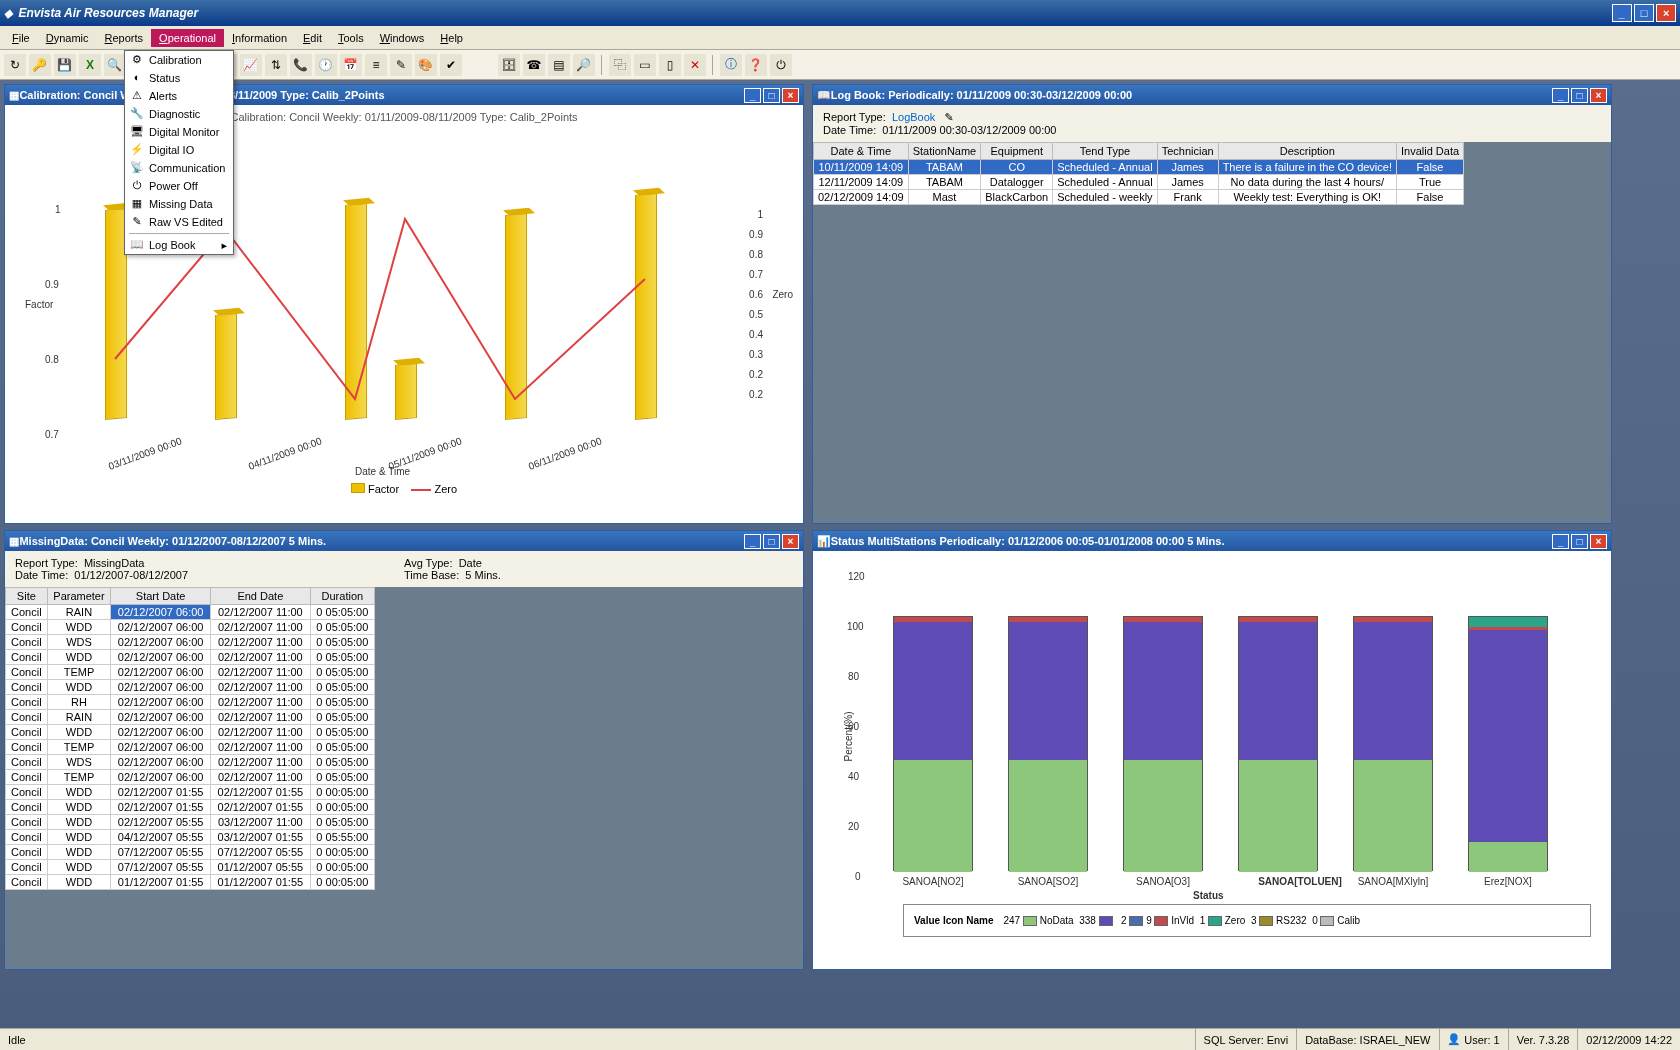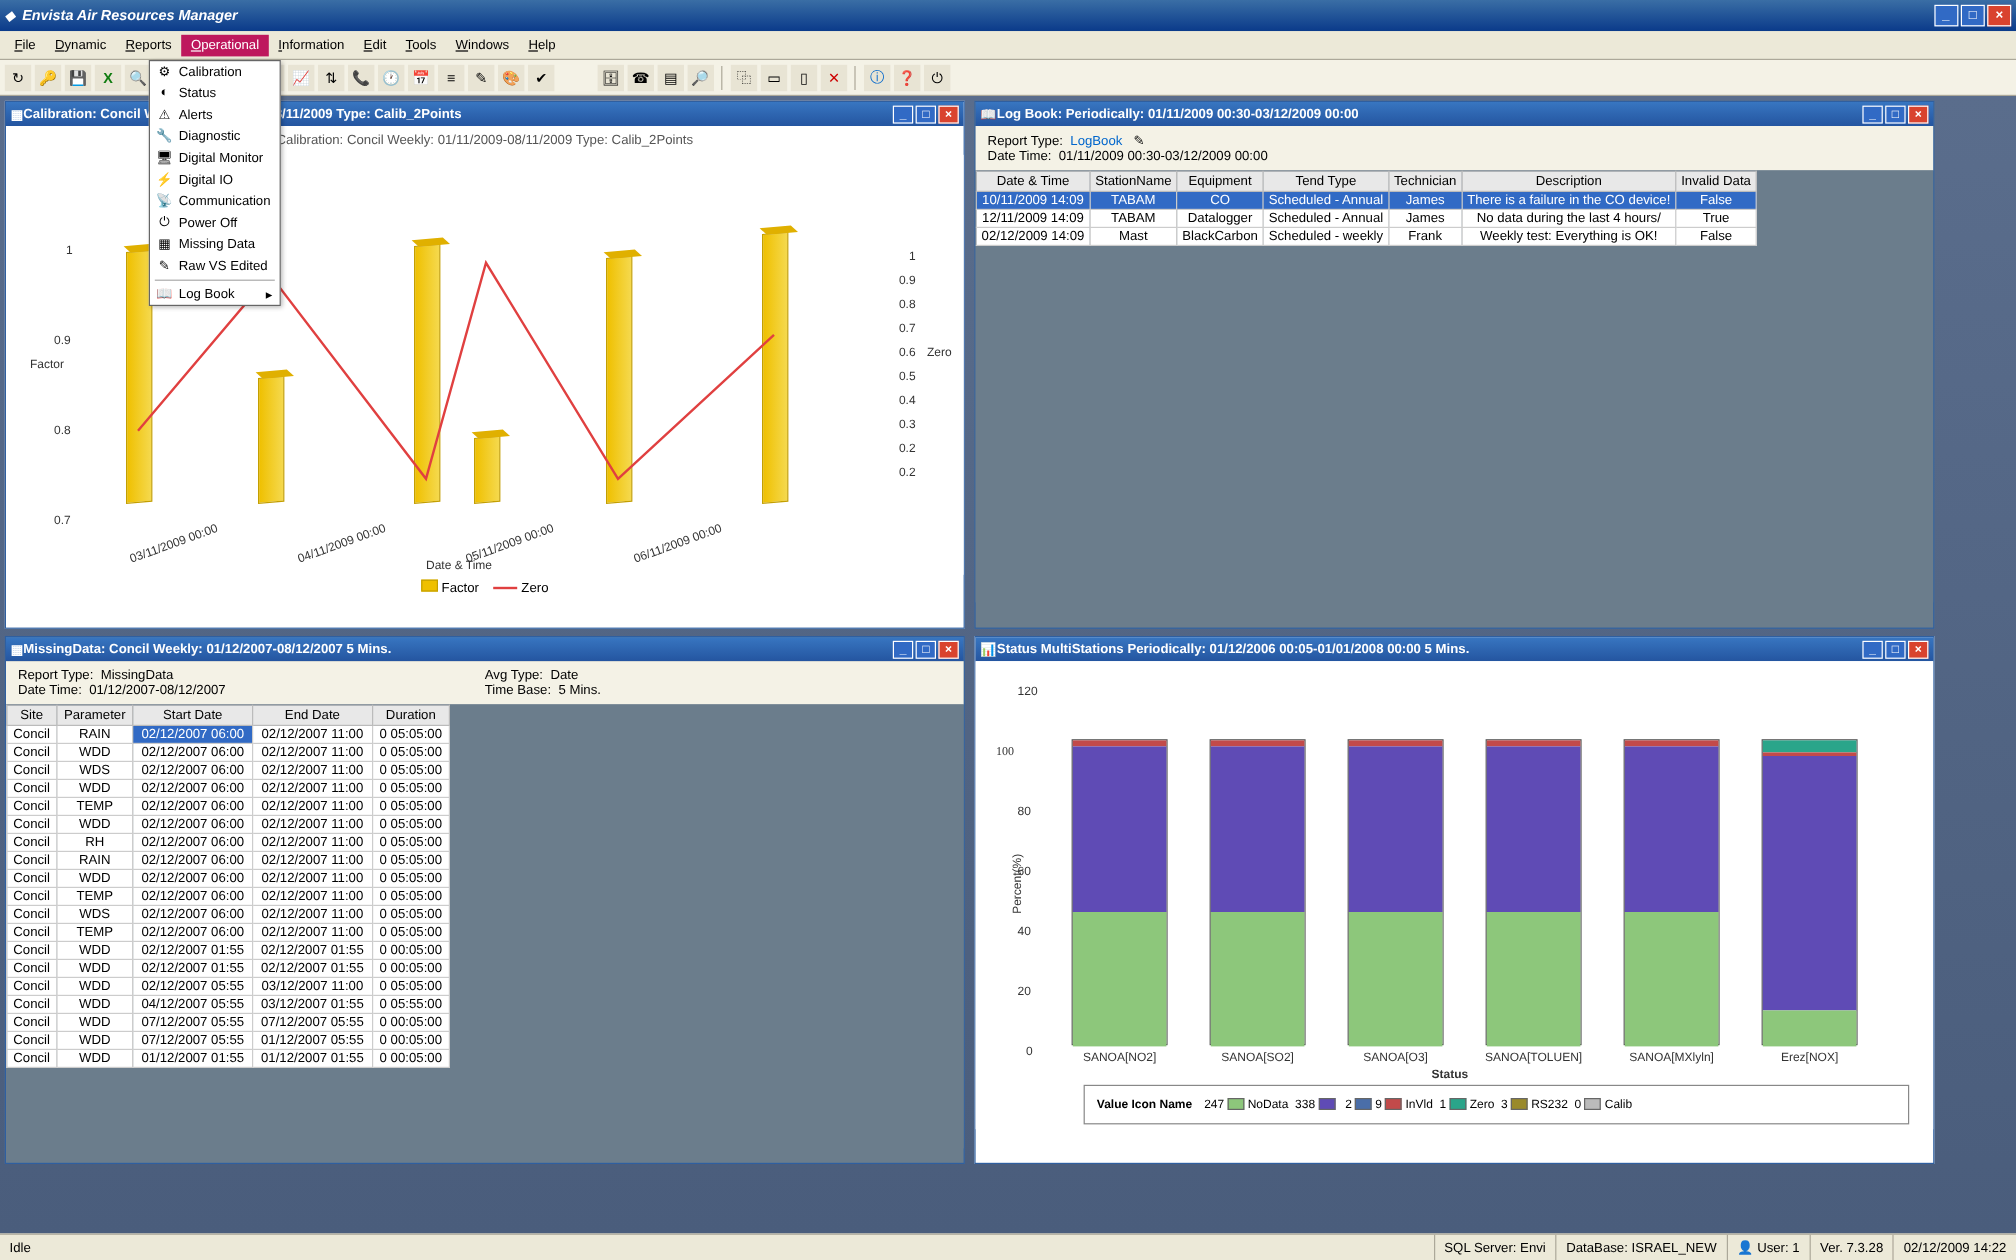--- a/index.html
+++ b/index.html
@@ -405,21 +405,21 @@
     <div class="child-title">
       <span>📊</span>
       <span class="ttext">Status MultiStations Periodically: 01/12/2006 00:05-01/01/2008 00:00 5 Mins.</span>
       <div class="cbtn">_</div>
       <div class="cbtn">□</div>
       <div class="cbtn close">×</div>
     </div>
     <div class="chart-area" style="height:390px;position:relative;background:#fff;">
       <div class="llabel" style="left:10px;top:180px;transform:rotate(-90deg);">Percent(%)</div>
       <div class="llabel" style="left:35px;top:20px;">120</div>
-      <div class="llabel" style="left:17px;top:70px;font-family:Liberation Serif, serif;">100</div>
+      <div class="llabel" style="left:34px;top:70px;">100</div>
       <div class="llabel" style="left:35px;top:120px;">80</div>
       <div class="llabel" style="left:35px;top:170px;">60</div>
       <div class="llabel" style="left:35px;top:220px;">40</div>
       <div class="llabel" style="left:35px;top:270px;">20</div>
       <div class="llabel" style="left:42px;top:320px;">0</div>
       <div id="statusBars">
           <div class="stkbar" style="left: 80px; bottom: 70px; height: 255px;">
             <div class="seg" style="height:0px;background:#2aa58a;"></div>
             <div class="seg" style="height:5px;background:#c24a4a;"></div>
             <div class="seg" style="height:137.5px;background:#5f4bb5;"></div>
@@ -439,21 +439,21 @@
             <div class="seg" style="height:137.5px;background:#5f4bb5;"></div>
             <div class="seg" style="height:112.5px;background:#8dc77b;"></div>
           </div>
           <div class="llabel" style="left: 300px; top: 325px; width: 100px;">SANOA[O3]</div>
           <div class="stkbar" style="left: 425px; bottom: 70px; height: 255px;">
             <div class="seg" style="height:0px;background:#2aa58a;"></div>
             <div class="seg" style="height:5px;background:#c24a4a;"></div>
             <div class="seg" style="height:137.5px;background:#5f4bb5;"></div>
             <div class="seg" style="height:112.5px;background:#8dc77b;"></div>
           </div>
-          <div class="llabel" style="left: 415px; top: 325px; width: 100px;">SANOA[TOLUEN]</div>
+          <div class="llabel" style="left: 437px; top: 325px; width: 100px; font-weight: bold;">SANOA[TOLUEN]</div>
           <div class="stkbar" style="left: 540px; bottom: 70px; height: 255px;">
             <div class="seg" style="height:0px;background:#2aa58a;"></div>
             <div class="seg" style="height:5px;background:#c24a4a;"></div>
             <div class="seg" style="height:137.5px;background:#5f4bb5;"></div>
             <div class="seg" style="height:112.5px;background:#8dc77b;"></div>
           </div>
           <div class="llabel" style="left: 530px; top: 325px; width: 100px;">SANOA[MXlyln]</div>
           <div class="stkbar" style="left: 655px; bottom: 70px; height: 255px;">
             <div class="seg" style="height:10px;background:#2aa58a;"></div>
             <div class="seg" style="height:2.5px;background:#c24a4a;"></div>

